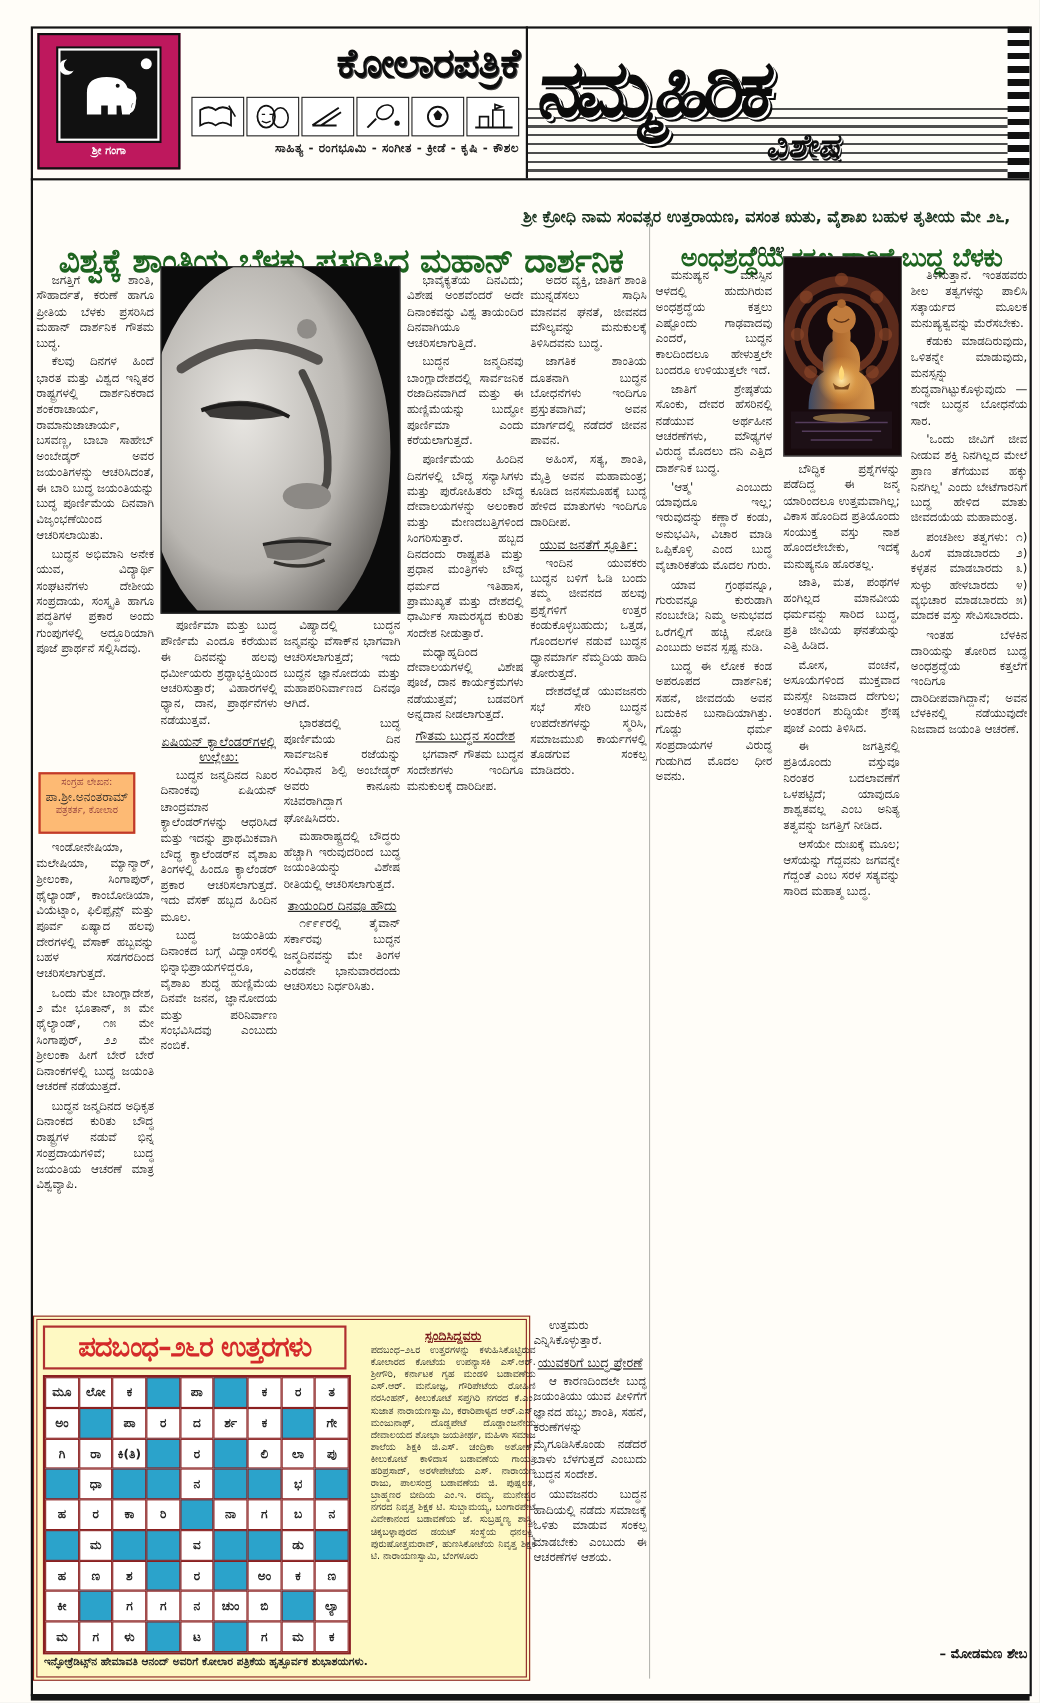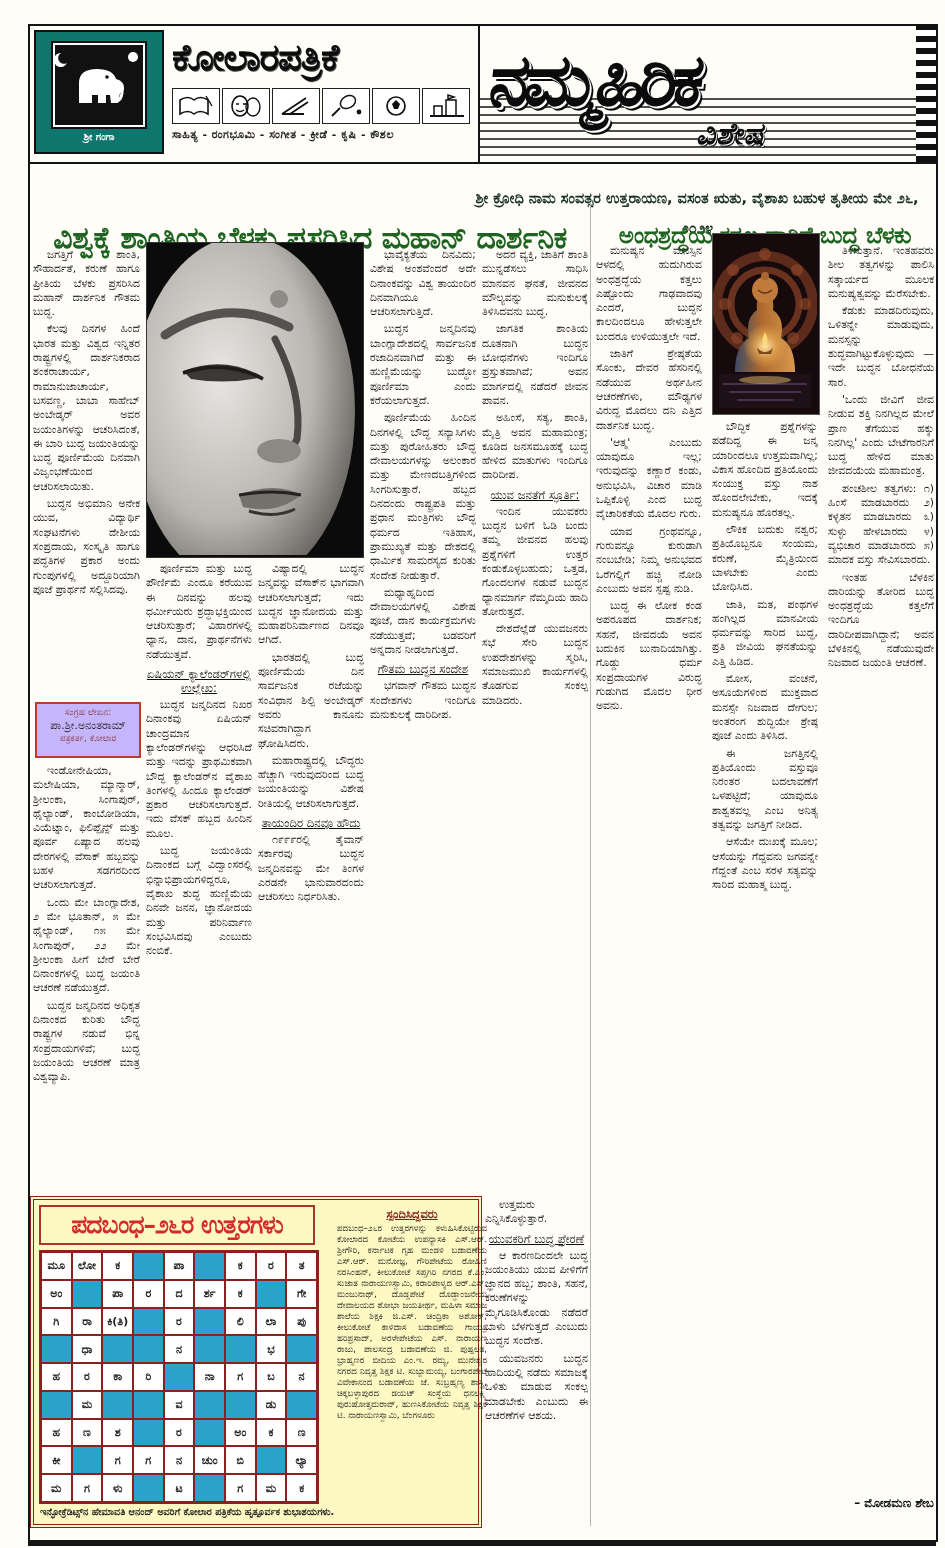--- a/index.html
+++ b/index.html
@@ -5,25 +5,25 @@
   html,body{margin:0;padding:0;background:#e8e8e4;}
   .page{position:relative;width:945px;height:1548px;background:#fffdf8;margin:0 auto;
         font-family:"DejaVu Sans","Liberation Sans",sans-serif;color:#141414;overflow:hidden;}
   .frame{position:absolute;left:28px;top:24px;width:906px;height:1514px;border:2px solid #151515;}
   .bottombar{position:absolute;left:28px;top:1540px;width:908px;height:6px;background:#151515;}
 
   
   .mh-top{position:absolute;left:28px;top:24px;width:908px;height:140px;border-bottom:2px solid #151515;
           box-sizing:border-box;display:flex;}
   .mh-left{width:452px;height:100%;border-right:2px solid #151515;box-sizing:border-box;display:flex;padding:6px;}
-  .logo-box{width:130px;height:124px;background:#0f766e;border:2px solid #111;box-sizing:border-box;
+  .logo-box{width:130px;height:124px;background:#be185d;border:2px solid #111;box-sizing:border-box;
             position:relative;display:flex;align-items:center;justify-content:center;flex-direction:column;}
   .logo-box svg{display:block;}
   .logo-cap{color:#fff;font-size:10px;font-weight:bold;margin-top:2px;}
-  .mh-left-col{flex:1;display:flex;flex-direction:column;align-items:flex-start;padding-left:8px;}
+  .mh-left-col{flex:1;display:flex;flex-direction:column;align-items:flex-end;padding-left:8px;}
   .paper-title{font-size:37px;font-weight:900;color:#0c0c0c;letter-spacing:-1px;line-height:56px;
                text-shadow:1px 1px 0 #444;white-space:nowrap;}
   .doodle-strip{display:flex;gap:2px;margin-top:2px;}
   .doodle{width:46px;height:34px;border:1.5px solid #222;display:flex;align-items:center;justify-content:center;background:#fff;}
   .tagline{font-size:11px;font-weight:bold;color:#1c1c1c;margin-top:4px;letter-spacing:.5px;}
   .mh-right{flex:1;position:relative;overflow:hidden;}
   .stripes{position:absolute;left:0;top:74px;width:100%;height:60px;
            background:repeating-linear-gradient(180deg,#222 0 2px,transparent 2px 8px);opacity:.8;}
   .edition-title{position:absolute;left:10px;top:-4px;width:390px;font-size:72px;font-weight:900;color:#0b0b0b;
                  transform:skewX(-6deg);letter-spacing:-6px;line-height:120px;white-space:nowrap;
@@ -40,22 +40,22 @@
            color:#1e6420;text-align:center;letter-spacing:-.5px;}
   .hl-right{position:absolute;left:594px;top:203px;width:342px;height:38px;font-size:23px;font-weight:900;
             color:#1e6420;text-align:center;letter-spacing:-.5px;}
   .vdiv{position:absolute;left:590px;top:202px;width:1px;height:1324px;background:#b7b7b2;}
 
   
   .col{position:absolute;overflow:hidden;}
   .para{font-size:10.8px;line-height:14.3px;text-align:justify;text-indent:14px;margin:0 0 3px 0;color:#161616;}
   .subhead{font-size:11.6px;font-weight:normal;text-decoration:underline;text-align:center;margin:5px 0 3px;color:#101010;}
 
-  .author-box{position:absolute;left:35px;top:702px;width:106px;height:56px;border:2px solid #c0392b;
-              box-sizing:border-box;text-align:center;padding-top:3px;background:#c4b5fd;}
+  .author-box{position:absolute;left:35px;top:702px;width:88px;height:56px;border:2px solid #c0392b;
+              box-sizing:border-box;text-align:center;padding-top:3px;background:#fdba74;}
   .author-label{font-size:9px;color:#8e3a3a;}
   .author-name{font-size:11px;font-weight:400;color:#232323;margin-top:1px;}
   .author-role{font-size:9px;color:#8e3a3a;margin-top:1px;}
 
   .img1{position:absolute;left:146px;top:242px;width:216px;height:314px;border:1px solid #333;background:#0c0c0c;}
   .img2{position:absolute;left:712px;top:233px;width:106px;height:180px;border:1px solid #555;background:#160a0c;}
   .img1 svg,.img2 svg{display:block;}
 
   .byline{position:absolute;left:812px;top:1496px;width:122px;text-align:right;font-size:12px;font-weight:bold;color:#111;}
 
@@ -272,21 +272,20 @@
 
   <div class="col" style="left:596px;top:244px;width:106px;height:1276px">
       <p class="para">ಮನುಷ್ಯನ ಮನಸ್ಸಿನ ಆಳದಲ್ಲಿ ಹುದುಗಿರುವ ಅಂಧಶ್ರದ್ಧೆಯ ಕತ್ತಲು ಎಷ್ಟೊಂದು ಗಾಢವಾದವು ಎಂದರೆ, ಬುದ್ಧನ ಕಾಲದಿಂದಲೂ ಹೇಳುತ್ತಲೇ ಬಂದರೂ ಉಳಿಯುತ್ತಲೇ ಇದೆ.</p>
       <p class="para">ಜಾತಿಗೆ ಶ್ರೇಷ್ಠತೆಯ ಸೊಂಕು, ದೇವರ ಹೆಸರಿನಲ್ಲಿ ನಡೆಯುವ ಅರ್ಥಹೀನ ಆಚರಣೆಗಳು, ಮೌಢ್ಯಗಳ ವಿರುದ್ಧ ಮೊದಲು ದನಿ ಎತ್ತಿದ ದಾರ್ಶನಿಕ ಬುದ್ಧ.</p>
       <p class="para">'ಆತ್ಮ' ಎಂಬುದು ಯಾವುದೂ ಇಲ್ಲ; ಇರುವುದನ್ನು ಕಣ್ಣಾರೆ ಕಂಡು, ಅನುಭವಿಸಿ, ವಿಚಾರ ಮಾಡಿ ಒಪ್ಪಿಕೊಳ್ಳಿ ಎಂದ ಬುದ್ಧ ವೈಚಾರಿಕತೆಯ ಮೊದಲ ಗುರು.</p>
       <p class="para">ಯಾವ ಗ್ರಂಥವನ್ನೂ, ಗುರುವನ್ನೂ ಕುರುಡಾಗಿ ನಂಬಬೇಡಿ; ನಿಮ್ಮ ಅನುಭವದ ಒರೆಗಲ್ಲಿಗೆ ಹಚ್ಚಿ ನೋಡಿ ಎಂಬುದು ಅವನ ಸ್ಪಷ್ಟ ನುಡಿ.</p>
       <p class="para">ಬುದ್ಧ ಈ ಲೋಕ ಕಂಡ ಅಪರೂಪದ ದಾರ್ಶನಿಕ; ಸಹನೆ, ಜೀವದಯೆ ಅವನ ಬದುಕಿನ ಬುನಾದಿಯಾಗಿತ್ತು. ಗೊಡ್ಡು ಧರ್ಮ ಸಂಪ್ರದಾಯಗಳ ವಿರುದ್ಧ ಗುಡುಗಿದ ಮೊದಲ ಧೀರ ಅವನು.</p>
     </div>
   <div class="col" style="left:712px;top:420px;width:106px;height:1100px">
       <p class="para">ಬೌದ್ಧಿಕ ಪ್ರಶ್ನೆಗಳನ್ನು ಪಡೆದಿದ್ದ ಈ ಜನ್ಮ ಯಾರಿಂದಲೂ ಉತ್ತಮವಾಗಿಲ್ಲ; ವಿಕಾಸ ಹೊಂದಿದ ಪ್ರತಿಯೊಂದು ಸಂಯುಕ್ತ ವಸ್ತು ನಾಶ ಹೊಂದಲೇಬೇಕು, ಇದಕ್ಕೆ ಮನುಷ್ಯನೂ ಹೊರತಲ್ಲ.</p>
-      <p class="para">ಲೌಕಿಕ ಬದುಕು ನಶ್ವರ; ಪ್ರತಿಯೊಬ್ಬನೂ ಸಂಯಮ, ಕರುಣೆ, ಮೈತ್ರಿಯಿಂದ ಬಾಳಬೇಕು ಎಂದು ಬೋಧಿಸಿದ.</p>
       <p class="para">ಜಾತಿ, ಮತ, ಪಂಥಗಳ ಹಂಗಿಲ್ಲದ ಮಾನವೀಯ ಧರ್ಮವನ್ನು ಸಾರಿದ ಬುದ್ಧ, ಪ್ರತಿ ಜೀವಿಯ ಘನತೆಯನ್ನು ಎತ್ತಿ ಹಿಡಿದ.</p>
       <p class="para">ಮೋಸ, ವಂಚನೆ, ಅಸೂಯೆಗಳಿಂದ ಮುಕ್ತವಾದ ಮನಸ್ಸೇ ನಿಜವಾದ ದೇಗುಲ; ಅಂತರಂಗ ಶುದ್ಧಿಯೇ ಶ್ರೇಷ್ಠ ಪೂಜೆ ಎಂದು ತಿಳಿಸಿದ.</p>
       <p class="para">ಈ ಜಗತ್ತಿನಲ್ಲಿ ಪ್ರತಿಯೊಂದು ವಸ್ತುವೂ ನಿರಂತರ ಬದಲಾವಣೆಗೆ ಒಳಪಟ್ಟಿದೆ; ಯಾವುದೂ ಶಾಶ್ವತವಲ್ಲ ಎಂಬ ಅನಿತ್ಯ ತತ್ವವನ್ನು ಜಗತ್ತಿಗೆ ನೀಡಿದ.</p>
       <p class="para">ಆಸೆಯೇ ದುಃಖಕ್ಕೆ ಮೂಲ; ಆಸೆಯನ್ನು ಗೆದ್ದವನು ಜಗವನ್ನೇ ಗೆದ್ದಂತೆ ಎಂಬ ಸರಳ ಸತ್ಯವನ್ನು ಸಾರಿದ ಮಹಾತ್ಮ ಬುದ್ಧ.</p>
     </div>
   <div class="col" style="left:828px;top:244px;width:106px;height:1244px">
       <p class="para">ತಿಳಿಸುತ್ತಾನೆ. ಇಂತಹವರು ಶೀಲ ತತ್ವಗಳನ್ನು ಪಾಲಿಸಿ ಸತ್ಕಾರ್ಯದ ಮೂಲಕ ಮನುಷ್ಯತ್ವವನ್ನು ಮೆರೆಸಬೇಕು.</p>
       <p class="para">ಕೆಡುಕು ಮಾಡದಿರುವುದು, ಒಳಿತನ್ನೇ ಮಾಡುವುದು, ಮನಸ್ಸನ್ನು ಶುದ್ಧವಾಗಿಟ್ಟುಕೊಳ್ಳುವುದು — ಇದೇ ಬುದ್ಧನ ಬೋಧನೆಯ ಸಾರ.</p>
       <p class="para">'ಒಂದು ಜೀವಿಗೆ ಜೀವ ನೀಡುವ ಶಕ್ತಿ ನಿನಗಿಲ್ಲದ ಮೇಲೆ ಪ್ರಾಣ ತೆಗೆಯುವ ಹಕ್ಕು ನಿನಗಿಲ್ಲ' ಎಂದು ಬೇಟೆಗಾರನಿಗೆ ಬುದ್ಧ ಹೇಳಿದ ಮಾತು ಜೀವದಯೆಯ ಮಹಾಮಂತ್ರ.</p>
       <p class="para">ಪಂಚಶೀಲ ತತ್ವಗಳು: ೧) ಹಿಂಸೆ ಮಾಡಬಾರದು ೨) ಕಳ್ಳತನ ಮಾಡಬಾರದು ೩) ಸುಳ್ಳು ಹೇಳಬಾರದು ೪) ವ್ಯಭಿಚಾರ ಮಾಡಬಾರದು ೫) ಮಾದಕ ವಸ್ತು ಸೇವಿಸಬಾರದು.</p>

